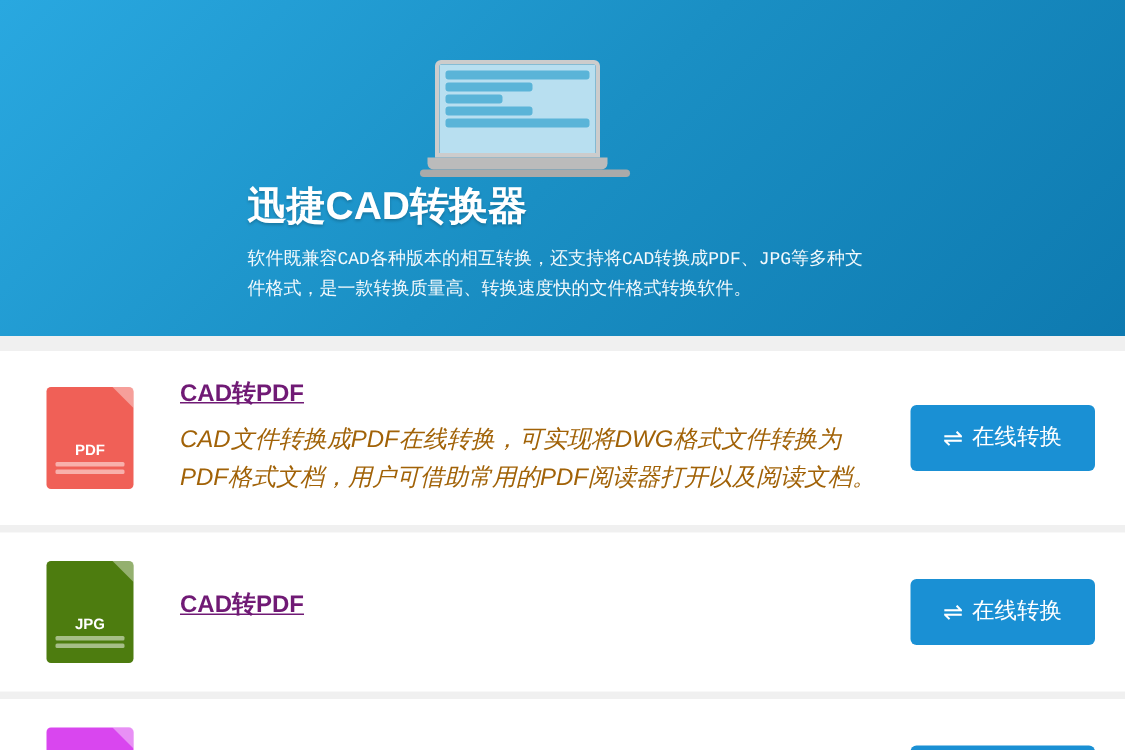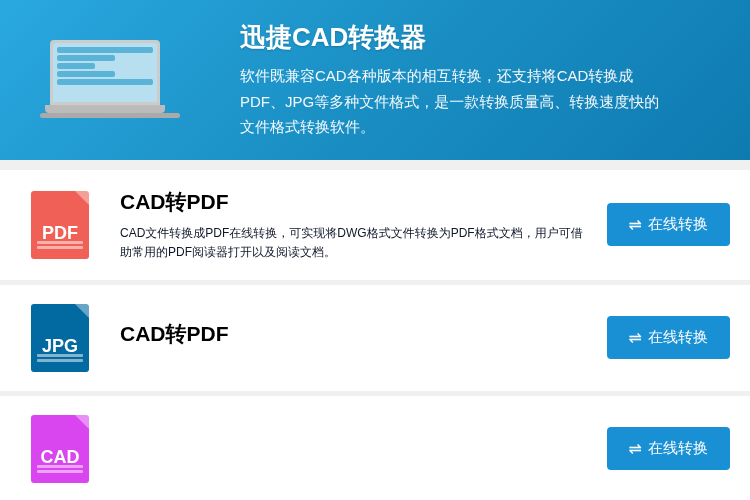--- a/index.html
+++ b/index.html
@@ -3,21 +3,23 @@
   <meta charset="utf-8">
   <style>
     * { box-sizing: border-box; margin: 0; padding: 0; }
     body { font-family: "Microsoft YaHei", "SimHei", Arial, sans-serif; width: 750px; background: #f5f5f5; }
 
     
     .header {
       background: linear-gradient(135deg, #29a8e0 0%, #1a8fc4 50%, #0e7ab0 100%);
       padding: 20px 30px;
       display: flex;
+      align-items: center;
       min-height: 130px;
+      flex-direction: column;
     }
     .header-illustration {
       width: 180px;
       height: 100px;
       margin-right: 30px;
       flex-shrink: 0;
       position: relative;
     }
     
     .laptop {
@@ -68,24 +70,25 @@
       border-radius: 3px;
     }
     .header-text { color: white; }
     .header-title {
       font-size: 26px;
       font-weight: bold;
       margin-bottom: 8px;
       text-shadow: 0 1px 2px rgba(0,0,0,0.2);
     }
     .header-desc {
-      font-size: 15px;
+      font-size: 12px;
       line-height: 1.7;
       color: rgba(255,255,255,0.95);
       max-width: 420px;
+      font-family: Liberation Mono, monospace;
     }
 
     
     .items-container {
       background: #f0f0f0;
       padding: 5px 0;
     }
     .item-card {
       background: white;
       margin: 5px 0;
@@ -113,36 +116,36 @@
       align-items: center;
       justify-content: center;
     }
     .file-icon::before {
       content: '';
       position: absolute;
       top: 0; left: 0; right: 0; bottom: 0;
       border-radius: 3px;
     }
     .file-icon-pdf { background: #f06057; }
-    .file-icon-jpg { background: #0369a1; }
+    .file-icon-jpg { background: #4d7c0f; }
     .file-icon-cad-gray { background: #d946ef; }
 
     .file-corner {
       position: absolute;
       top: 0;
       right: 0;
       width: 0;
       height: 0;
       border-style: solid;
       border-width: 0 14px 14px 0;
       border-color: transparent rgba(255,255,255,0.4) transparent transparent;
     }
     .file-label {
       color: white;
-      font-size: 18px;
+      font-size: 10px;
       font-weight: bold;
       margin-top: 18px;
       text-align: center;
       position: relative;
       z-index: 1;
     }
     .file-doc-lines {
       position: absolute;
       bottom: 8px;
       left: 6px;
@@ -152,29 +155,31 @@
       height: 3px;
       background: rgba(255,255,255,0.5);
       border-radius: 1px;
       margin-bottom: 2px;
     }
     .item-content {
       flex: 1;
       padding-right: 20px;
     }
     .item-title {
-      font-size: 21px;
+      font-size: 16px;
       font-weight: bold;
-      color: #000000;
+      color: #701a75;
       margin-bottom: 8px;
+      text-decoration: underline;
     }
     .item-desc {
-      font-size: 12px;
-      color: #0f172a;
+      font-size: 16px;
+      color: #a16207;
       line-height: 1.6;
+      font-style: italic;
     }
     .item-btn {
       flex-shrink: 0;
       background: #1a90d4;
       color: white;
       border: none;
       border-radius: 4px;
       padding: 12px 22px;
       font-size: 15px;
       cursor: pointer;

